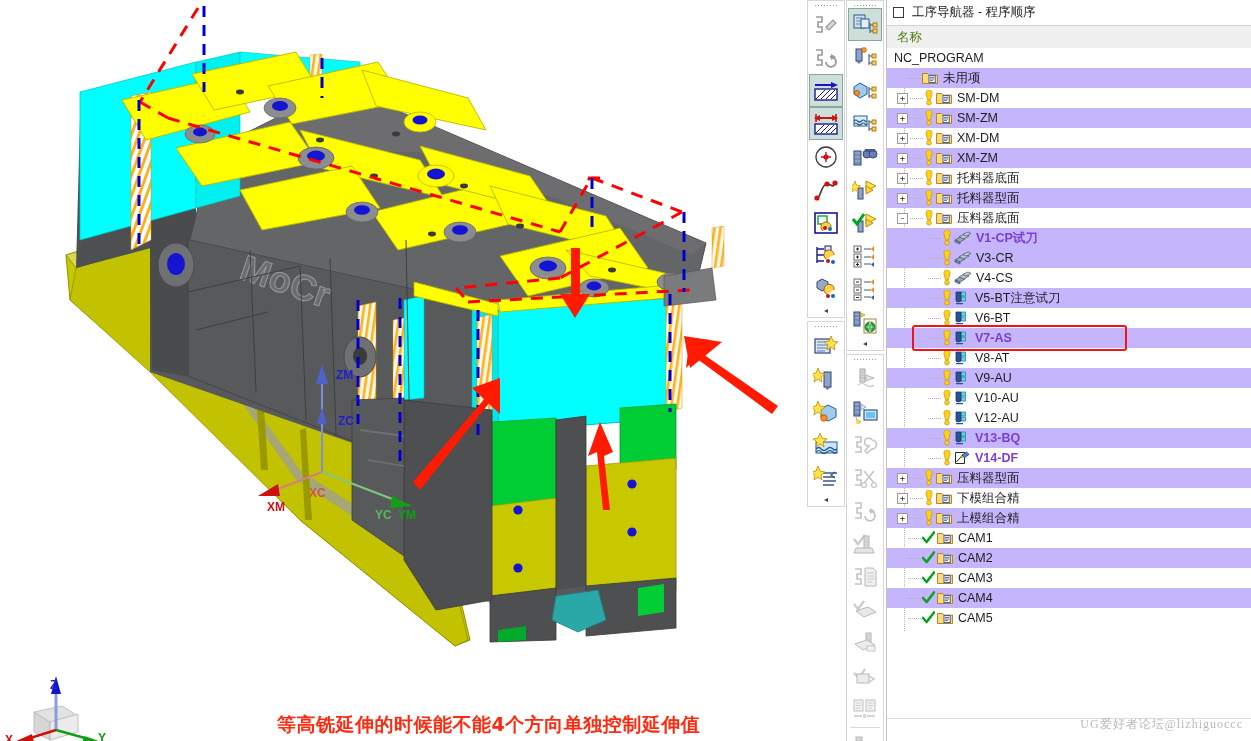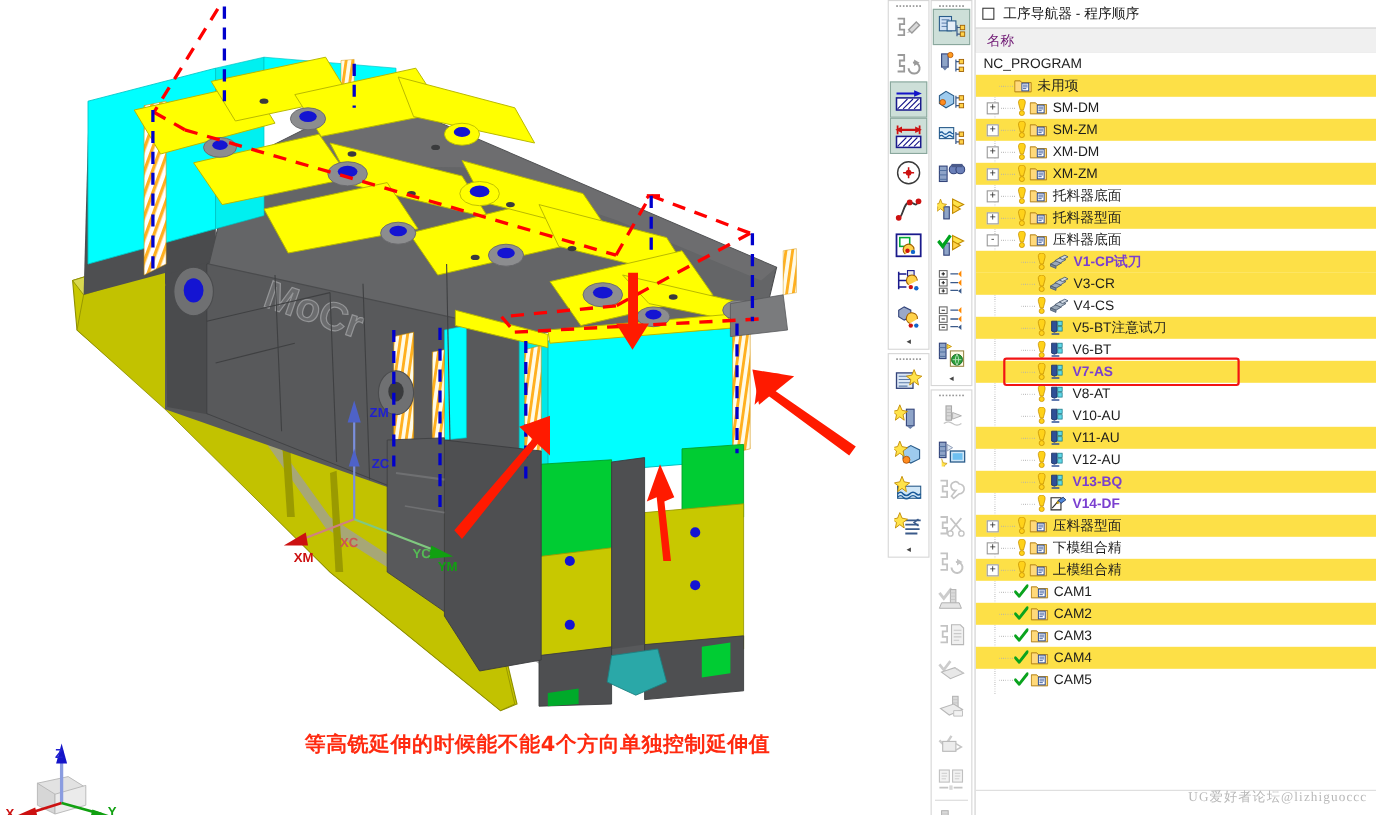--- a/index.html
+++ b/index.html
@@ -7,21 +7,21 @@
     width:1251px;height:741px;overflow:hidden;
     font-family:"Liberation Sans","DejaVu Sans",sans-serif;
     background:#ffffff;
     position:relative;
   }
   
   #viewport{position:absolute;left:0;top:0;width:806px;height:741px;background:#ffffff;overflow:hidden;}
   #viewport svg{position:absolute;left:0;top:0;}
   .annot-text{
     position:absolute;color:#ff2a10;font-size:19px;font-weight:bold;
-    font-family:"DejaVu Sans","Liberation Sans",sans-serif;white-space:nowrap;letter-spacing:.5px;
+    font-family:"DejaVu Sans","Liberation Sans",sans-serif;white-space:nowrap;letter-spacing:.5px;margin-top:48px;
   }
   .axis-lbl{position:absolute;font-size:12px;font-weight:bold;font-family:"Liberation Sans",sans-serif;}
 
   
   #toolbars{position:absolute;left:806px;top:0;width:80px;height:741px;background:#ffffff;}
   .tb-col{position:absolute;top:0;width:38px;}
   .tb-colA{left:1px;}
   .tb-colB{left:40px;}
   .tb-group{border:1px solid #d6d6d6;background:#ffffff;margin-bottom:3px;padding:1px 0 2px 0;}
   .tb-grip{height:6px;display:flex;align-items:center;justify-content:center;}
@@ -35,25 +35,25 @@
   .tb-more{height:10px;display:flex;align-items:center;justify-content:center;color:#444;font-size:8px;}
   .tb-sep{height:1px;background:#d9d9d9;margin:2px 3px;}
 
   
   #navpanel{position:absolute;left:886px;top:0;width:365px;height:741px;background:#ffffff;
             border-left:1px solid #c2c2c2;box-sizing:border-box;}
   #nav-title{height:25px;display:flex;align-items:center;padding-left:6px;gap:8px;
              font-size:12.5px;color:#1a1a1a;background:#ffffff;}
   #nav-title .sq{width:11px;height:11px;border:1.5px solid #3a3a3a;box-sizing:border-box;flex:0 0 auto;}
   #nav-head{height:22px;background:#f0f0f0;border-top:1px solid #d2d2d2;border-bottom:1px solid #d2d2d2;
-            display:flex;align-items:center;padding-left:10px;font-size:12.5px;color:#701a75;}
+            display:flex;align-items:center;padding-left:10px;font-size:12.5px;color:#4d7c0f;}
   #tree{position:absolute;top:48px;left:0;right:0;bottom:0;background:#ffffff;overflow:hidden;}
   .row{height:20px;display:flex;align-items:center;font-size:12.5px;color:#1d1d1d;
        position:relative;white-space:nowrap;box-sizing:border-box;}
-  .row.alt{background:#fde047;}
+  .row.alt{background:#c4b5fd;}
   .row .ind{flex:0 0 auto;height:20px;}
   .exp{width:11px;height:11px;border:1px solid #9a9a9a;background:#fff;box-sizing:border-box;
        display:flex;align-items:center;justify-content:center;font-size:9px;line-height:9px;
        color:#2b2b2b;font-family:"DejaVu Sans Mono",monospace;flex:0 0 auto;margin-right:2px;}
   .dots{width:13px;height:1px;flex:0 0 auto;margin-right:1px;
         background-image:linear-gradient(to right,#b0b0b0 1px,transparent 1px);
         background-size:2px 1px;}
   .ico{flex:0 0 auto;display:inline-flex;align-items:center;justify-content:center;margin-right:2px;}
   .lbl{margin-left:3px;}
   .lbl.purple{color:#7a3fd0;font-weight:bold;}
@@ -340,21 +340,21 @@
       <path d="M56,730 L92,740" stroke="#11a011" stroke-width="2.5" fill="none"></path>
       <polygon points="102,742 84,736 82,744" fill="#11a011"></polygon>
     </g>
   </svg>
 
   <div class="axis-lbl" style="left:336px;top:368px;color:#2020d0;">ZM</div>
   <div class="axis-lbl" style="left:338px;top:414px;color:#2020d0;">ZC</div>
   <div class="axis-lbl" style="left:267px;top:500px;color:#cc1111;">XM</div>
   <div class="axis-lbl" style="left:309px;top:486px;color:#cc5555;">XC</div>
   <div class="axis-lbl" style="left:398px;top:508px;color:#11a011;">YM</div>
-  <div class="axis-lbl" style="left:375px;top:496px;color:#55bb55;">YC</div>
+  <div class="axis-lbl" style="left:375px;top:508px;color:#55bb55;">YC</div>
 
   <div class="axis-lbl" style="left:50px;top:678px;color:#2020d0;">Z</div>
   <div class="axis-lbl" style="left:5px;top:733px;color:#cc1111;">X</div>
   <div class="axis-lbl" style="left:98px;top:731px;color:#11a011;">Y</div>
 
   <div class="annot-text" style="left:277px;top:664px;">等高铣延伸的时候能不能4个方向单独控制延伸值</div>
 </div>
 
 <div id="toolbars">
 
@@ -1033,59 +1033,59 @@
           <span class="ico">
             <svg width="16" height="15" viewBox="0 0 16 15">
               <path d="M2,1 h5 v9 a4,4 0 0 1 -5,0 z" fill="#2e4f96" stroke="#1d3468" stroke-width="0.8"></path>
               <rect x="7.6" y="1" width="4" height="4" fill="#5fd8e8" stroke="#1d7a88" stroke-width="0.7"></rect>
               <rect x="7.6" y="6" width="4" height="4" fill="#5fd8e8" stroke="#1d7a88" stroke-width="0.7"></rect>
               <path d="M2,12.6 h7" stroke="#2e4f96" stroke-width="1.3"></path>
             </svg>
           </span>
           <span class="lbl">V8-AT</span>
         </div>
-        <div class="row">
+        <div class="row alt">
           <span class="ind" style="width:30px"></span>
           <span class="ind" style="width:11px"></span>
           <span class="dots"></span>
           <span class="ico">
             <svg width="10" height="16" viewBox="0 0 10 16">
               <path d="M5,0 C7.4,0 8.4,1.6 8,4 L6.4,10 L3.6,10 L2,4 C1.6,1.6 2.6,0 5,0 Z" fill="#ffd21a" stroke="#c79000" stroke-width="0.7"></path>
               <circle cx="5" cy="12.8" r="2.3" fill="#ffd21a" stroke="#c79000" stroke-width="0.7"></circle>
             </svg>
           </span>
           <span class="ico">
             <svg width="16" height="15" viewBox="0 0 16 15">
               <path d="M2,1 h5 v9 a4,4 0 0 1 -5,0 z" fill="#2e4f96" stroke="#1d3468" stroke-width="0.8"></path>
               <rect x="7.6" y="1" width="4" height="4" fill="#5fd8e8" stroke="#1d7a88" stroke-width="0.7"></rect>
               <rect x="7.6" y="6" width="4" height="4" fill="#5fd8e8" stroke="#1d7a88" stroke-width="0.7"></rect>
               <path d="M2,12.6 h7" stroke="#2e4f96" stroke-width="1.3"></path>
             </svg>
           </span>
-          <span class="lbl">V10-AU</span>
-        </div>
-        <div class="row alt">
+          <span class="lbl">V9-AU</span>
+        </div>
+        <div class="row">
           <span class="ind" style="width:30px"></span>
           <span class="ind" style="width:11px"></span>
           <span class="dots"></span>
           <span class="ico">
             <svg width="10" height="16" viewBox="0 0 10 16">
               <path d="M5,0 C7.4,0 8.4,1.6 8,4 L6.4,10 L3.6,10 L2,4 C1.6,1.6 2.6,0 5,0 Z" fill="#ffd21a" stroke="#c79000" stroke-width="0.7"></path>
               <circle cx="5" cy="12.8" r="2.3" fill="#ffd21a" stroke="#c79000" stroke-width="0.7"></circle>
             </svg>
           </span>
           <span class="ico">
             <svg width="16" height="15" viewBox="0 0 16 15">
               <path d="M2,1 h5 v9 a4,4 0 0 1 -5,0 z" fill="#2e4f96" stroke="#1d3468" stroke-width="0.8"></path>
               <rect x="7.6" y="1" width="4" height="4" fill="#5fd8e8" stroke="#1d7a88" stroke-width="0.7"></rect>
               <rect x="7.6" y="6" width="4" height="4" fill="#5fd8e8" stroke="#1d7a88" stroke-width="0.7"></rect>
               <path d="M2,12.6 h7" stroke="#2e4f96" stroke-width="1.3"></path>
             </svg>
           </span>
-          <span class="lbl">V11-AU</span>
+          <span class="lbl">V10-AU</span>
         </div>
         <div class="row">
           <span class="ind" style="width:30px"></span>
           <span class="ind" style="width:11px"></span>
           <span class="dots"></span>
           <span class="ico">
             <svg width="10" height="16" viewBox="0 0 10 16">
               <path d="M5,0 C7.4,0 8.4,1.6 8,4 L6.4,10 L3.6,10 L2,4 C1.6,1.6 2.6,0 5,0 Z" fill="#ffd21a" stroke="#c79000" stroke-width="0.7"></path>
               <circle cx="5" cy="12.8" r="2.3" fill="#ffd21a" stroke="#c79000" stroke-width="0.7"></circle>
             </svg>

